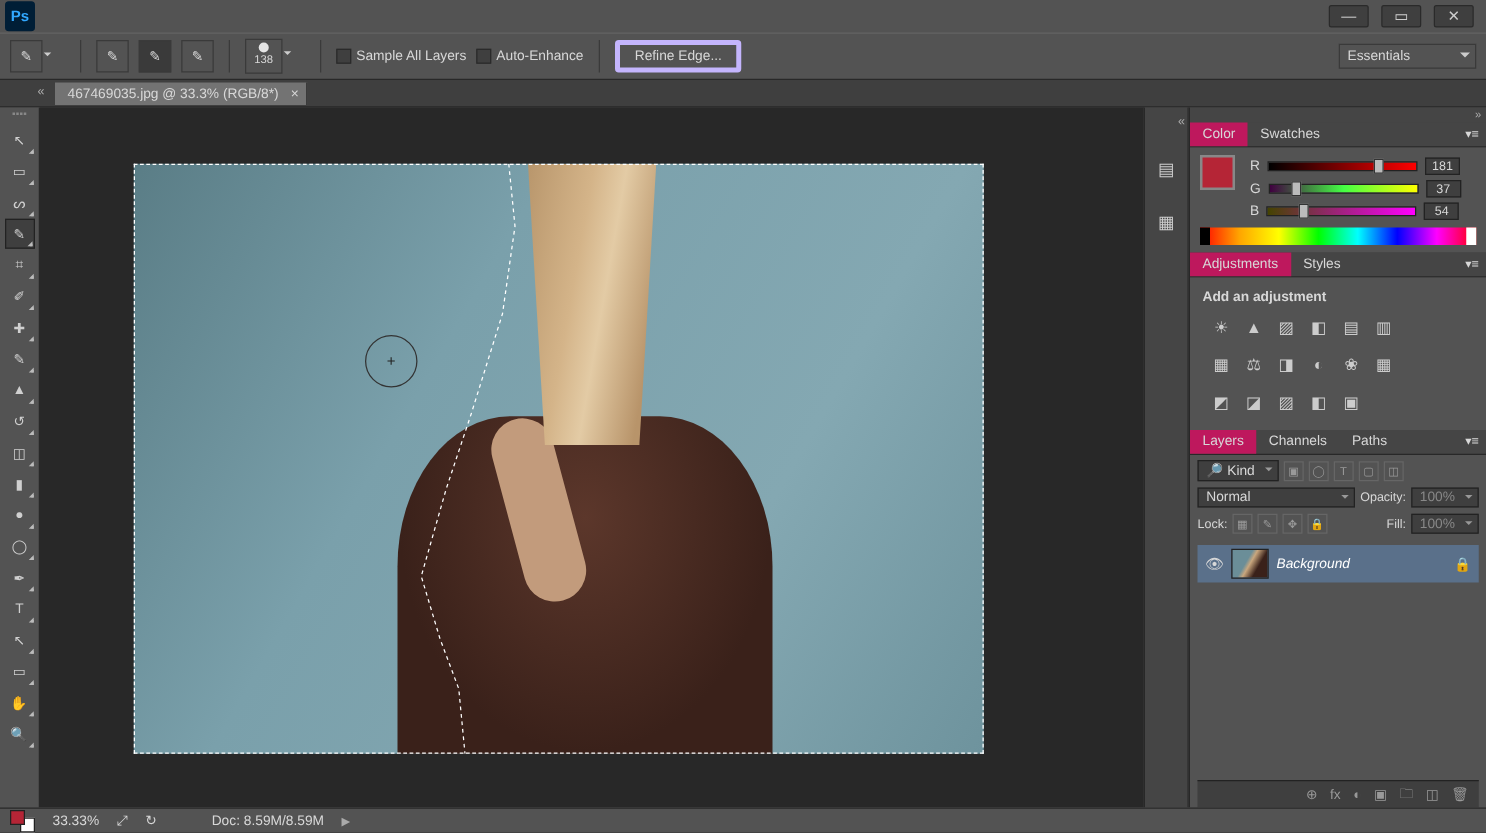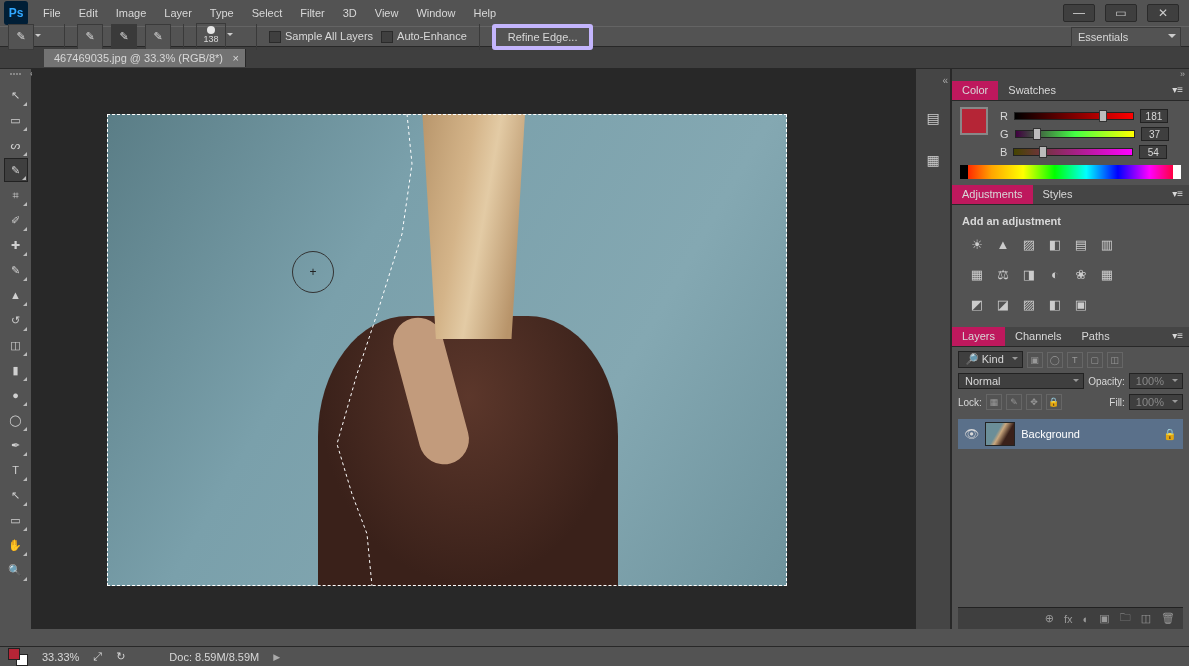--- a/index.html
+++ b/index.html
@@ -7,21 +7,21 @@
 
 
 .titlebar { height: 26px; background: #535353; display: flex; align-items: center; }
 .ps-logo { width: 24px; height: 24px; margin: 0 6px 0 4px; background: #001e36; border-radius: 3px; display: flex; align-items: center; justify-content: center; color:#31a8ff; font-weight:bold; font-size:12px; }
 .menu { display: flex; }
 .menu-item { padding: 5px 9px; cursor: default; }
 .win-controls { margin-left: auto; display: flex; gap: 10px; padding-right: 10px; align-items: center; }
 .win-btn { width: 32px; height: 18px; background: #3f3f3f; border: 1px solid #2a2a2a; border-radius: 2px; display:flex; align-items:center; justify-content:center; color:#ccc; font-size:12px; cursor:pointer; }
 
 
-.optionsbar { height: 21px; background: #535353; border-top: 1px solid #646464; border-bottom: 1px solid #282828; display: flex; align-items: center; padding: 0 8px; gap: 8px; }
+.optionsbar { height: 38px; background: #535353; border-top: 1px solid #646464; border-bottom: 1px solid #282828; display: flex; align-items: center; padding: 0 8px; gap: 8px; }
 .opt-box { width: 26px; height: 26px; background: #535353; border: 1px solid #3a3a3a; display:flex; align-items:center; justify-content:center; position:relative; }
 .opt-dd::after { content: ''; position: absolute; right: -8px; top: 9px; border: 3px solid transparent; border-top-color: #ccc; }
 .divider-v { width: 1px; height: 26px; background: #3a3a3a; margin: 0 4px; }
 .checkbox { width: 12px; height: 12px; border: 1px solid #2a2a2a; background: #3f3f3f; display:inline-block; margin-right:4px; vertical-align:middle; }
 .btn { padding: 3px 12px; background: #535353; border: 4px solid #c4b5fd; border-radius: 3px; font-size: 11px; }
 .brush-preset { display:flex; flex-direction:column; align-items:center; font-size:9px; width:30px; height:28px; border:1px solid #3a3a3a; position:relative; padding-top:2px; }
 .brush-dot { width:8px; height:8px; border-radius:50%; background:#e6e6e6; }
 .workspace-select { margin-left: auto; width: 110px; height: 20px; background: #535353; border: 1px solid #3a3a3a; display:flex; align-items:center; padding:0 6px; font-size:11px; position:relative; }
 .workspace-select::after { content:''; position:absolute; right:4px; top:6px; border:4px solid transparent; border-top-color:#ccc; border-bottom:none; }
 
@@ -88,52 +88,39 @@
 
 .layers-controls { padding:4px 6px; display:flex; flex-direction:column; gap:5px; }
 .lc-row { display:flex; align-items:center; gap:4px; font-size:10px; }
 .dropdown { background:#3f3f3f; border:1px solid #222; padding:1px 18px 1px 6px; font-size:11px; position:relative; }
 .dropdown::after{content:'';position:absolute; right:4px; top:5px; border:3px solid transparent; border-top-color:#999;}
 .dropdown.wide { flex:1; }
 .mini-icon { width:16px; height:16px; border:1px solid #666; display:flex; align-items:center; justify-content:center; font-size:9px; color:#999; }
 .layer-row { display:flex; align-items:center; background:#5a708a; height:30px; padding:0 6px; gap:6px; margin-top:4px; }
 .eye { font-size:12px; }
 .layer-thumb { width:30px; height:24px; background: linear-gradient(120deg,#6b8e98 40%, #c9a77e 50%, #3a211a 70%); border:1px solid #222; }
-.layer-name { font-size:11px; flex:1; color:#fff; }
+.layer-name { font-style:italic; font-size:11px; flex:1; color:#fff; }
 .lock-icon { font-size:11px; }
 .layers-footer { margin-top:auto; height:22px; background:#3f3f3f; border-top:1px solid #222; display:flex; align-items:center; justify-content:flex-end; gap:10px; padding:0 8px; font-size:11px; color:#999; }
 
 
 .statusbar { height: 20px; background: #535353; border-top:1px solid #282828; display:flex; align-items:center; padding:0 8px; gap:14px; font-size:11px; position:absolute; bottom:0; left:0; right:0;}
 .swatch-pair { position:relative; width:20px; height:18px; }
 .sw-bg{position:absolute; right:0; bottom:0; width:12px; height:12px; background:#fff; border:1px solid #222;}
 .sw-fg{position:absolute; left:0; top:0; width:12px; height:12px; background:#b52536; border:1px solid #222;}
 .sb-triangle{ font-size:9px; color:#aaa;}
 
 
 .ico-brush::before{content:'✎';}
 </style>
 </head>
 <body>
 
 <div class="titlebar">
   <div class="ps-logo">Ps</div>
-  <div class="menu">
-    <div class="menu-item">File</div>
-    <div class="menu-item">Edit</div>
-    <div class="menu-item">Image</div>
-    <div class="menu-item">Layer</div>
-    <div class="menu-item">Type</div>
-    <div class="menu-item">Select</div>
-    <div class="menu-item">Filter</div>
-    <div class="menu-item">3D</div>
-    <div class="menu-item">View</div>
-    <div class="menu-item">Window</div>
-    <div class="menu-item">Help</div>
-  </div>
   <div class="win-controls">
     <div class="win-btn">—</div>
     <div class="win-btn">▭</div>
     <div class="win-btn">✕</div>
   </div>
 </div>
 
 <div class="optionsbar">
   <div class="opt-box opt-dd">
       <span class="ico-brush"></span>

